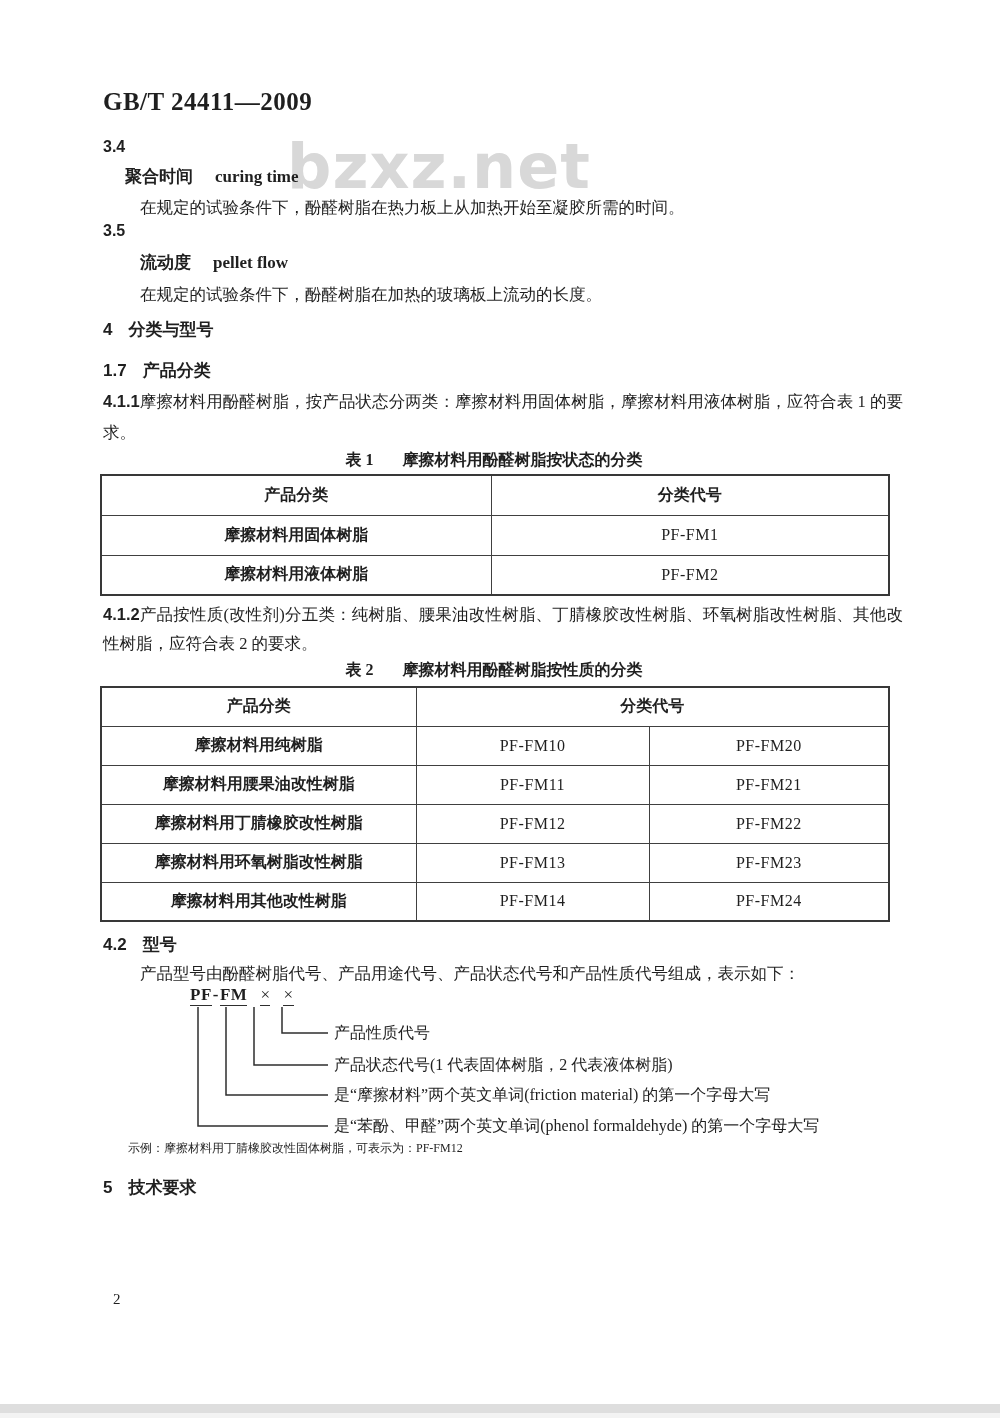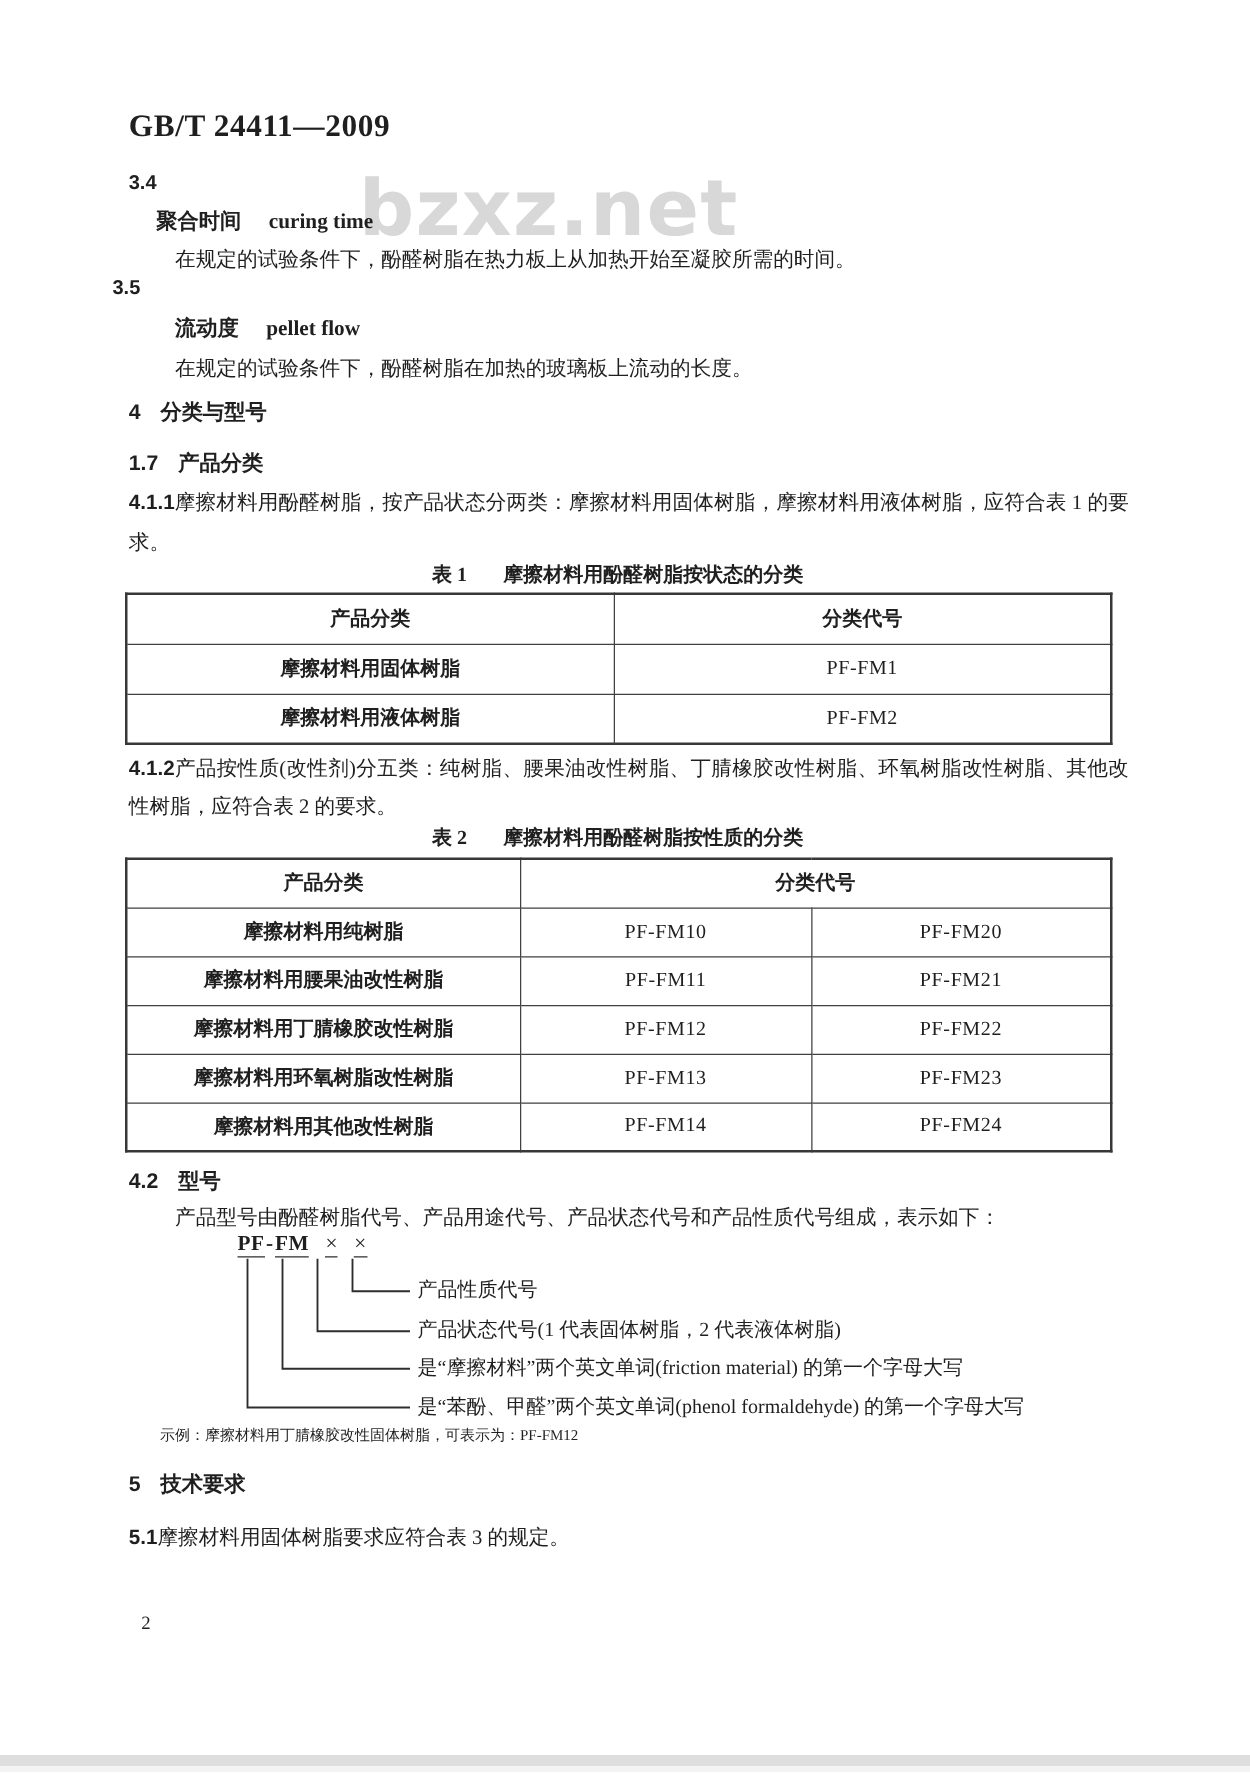--- a/index.html
+++ b/index.html
@@ -54,21 +54,21 @@
   <div class="watermark">bzxz.net</div>
 
   <div class="abs z hdr" style="left:103px;top:88px;">GB/T 24411—2009</div>
 
   <div class="abs z clause-num" style="left:103px;top:138px;">3.4</div>
   <div class="abs z term" style="left:125px;top:165px;">
     <span>聚合时间</span><span class="en">curing time</span>
   </div>
   <div class="abs z bodytext" style="left:140px;top:193px;">在规定的试验条件下，酚醛树脂在热力板上从加热开始至凝胶所需的时间。</div>
 
-  <div class="abs z clause-num" style="left:90px;top:222px;">3.5</div>
+  <div class="abs z clause-num" style="left:103px;top:222px;">3.5</div>
   <div class="abs z term" style="left:140px;top:251px;">
     <span>流动度</span><span class="en">pellet flow</span>
   </div>
   <div class="abs z bodytext" style="left:140px;top:280px;">在规定的试验条件下，酚醛树脂在加热的玻璃板上流动的长度。</div>
 
   <div class="abs z heading" style="left:103px;top:318px;">
     <span>4</span><span class="t">分类与型号</span>
   </div>
 
   <div class="abs z heading" style="left:103px;top:359px;">
@@ -173,22 +173,19 @@
   <div class="abs z dlabel" style="left:334px;top:1055px;">产品状态代号(1 代表固体树脂，2 代表液体树脂)</div>
   <div class="abs z dlabel" style="left:334px;top:1085px;">是“摩擦材料”两个英文单词(friction material) 的第一个字母大写</div>
   <div class="abs z dlabel" style="left:334px;top:1116px;">是“苯酚、甲醛”两个英文单词(phenol formaldehyde) 的第一个字母大写</div>
 
   <div class="abs z example" style="left:128px;top:1140px;">示例：摩擦材料用丁腈橡胶改性固体树脂，可表示为：PF-FM12</div>
 
   <div class="abs z heading" style="left:103px;top:1176px;">
     <span>5</span><span class="t">技术要求</span>
   </div>
 
-  <div class="abs z para" style="left:103px;top:1214px;width:800px;">
-    <span class="num">5.1</span><span>摩擦材料用固体树脂要求应符合表 3 的规定。</span>
-  </div>
 
   <div class="abs z pagenum" style="left:113px;top:1291px;">2</div>
 
   <div class="edge-strip-dark"></div>
   <div class="edge-strip-light"></div>
 
 </div>
 
 </body></html>

